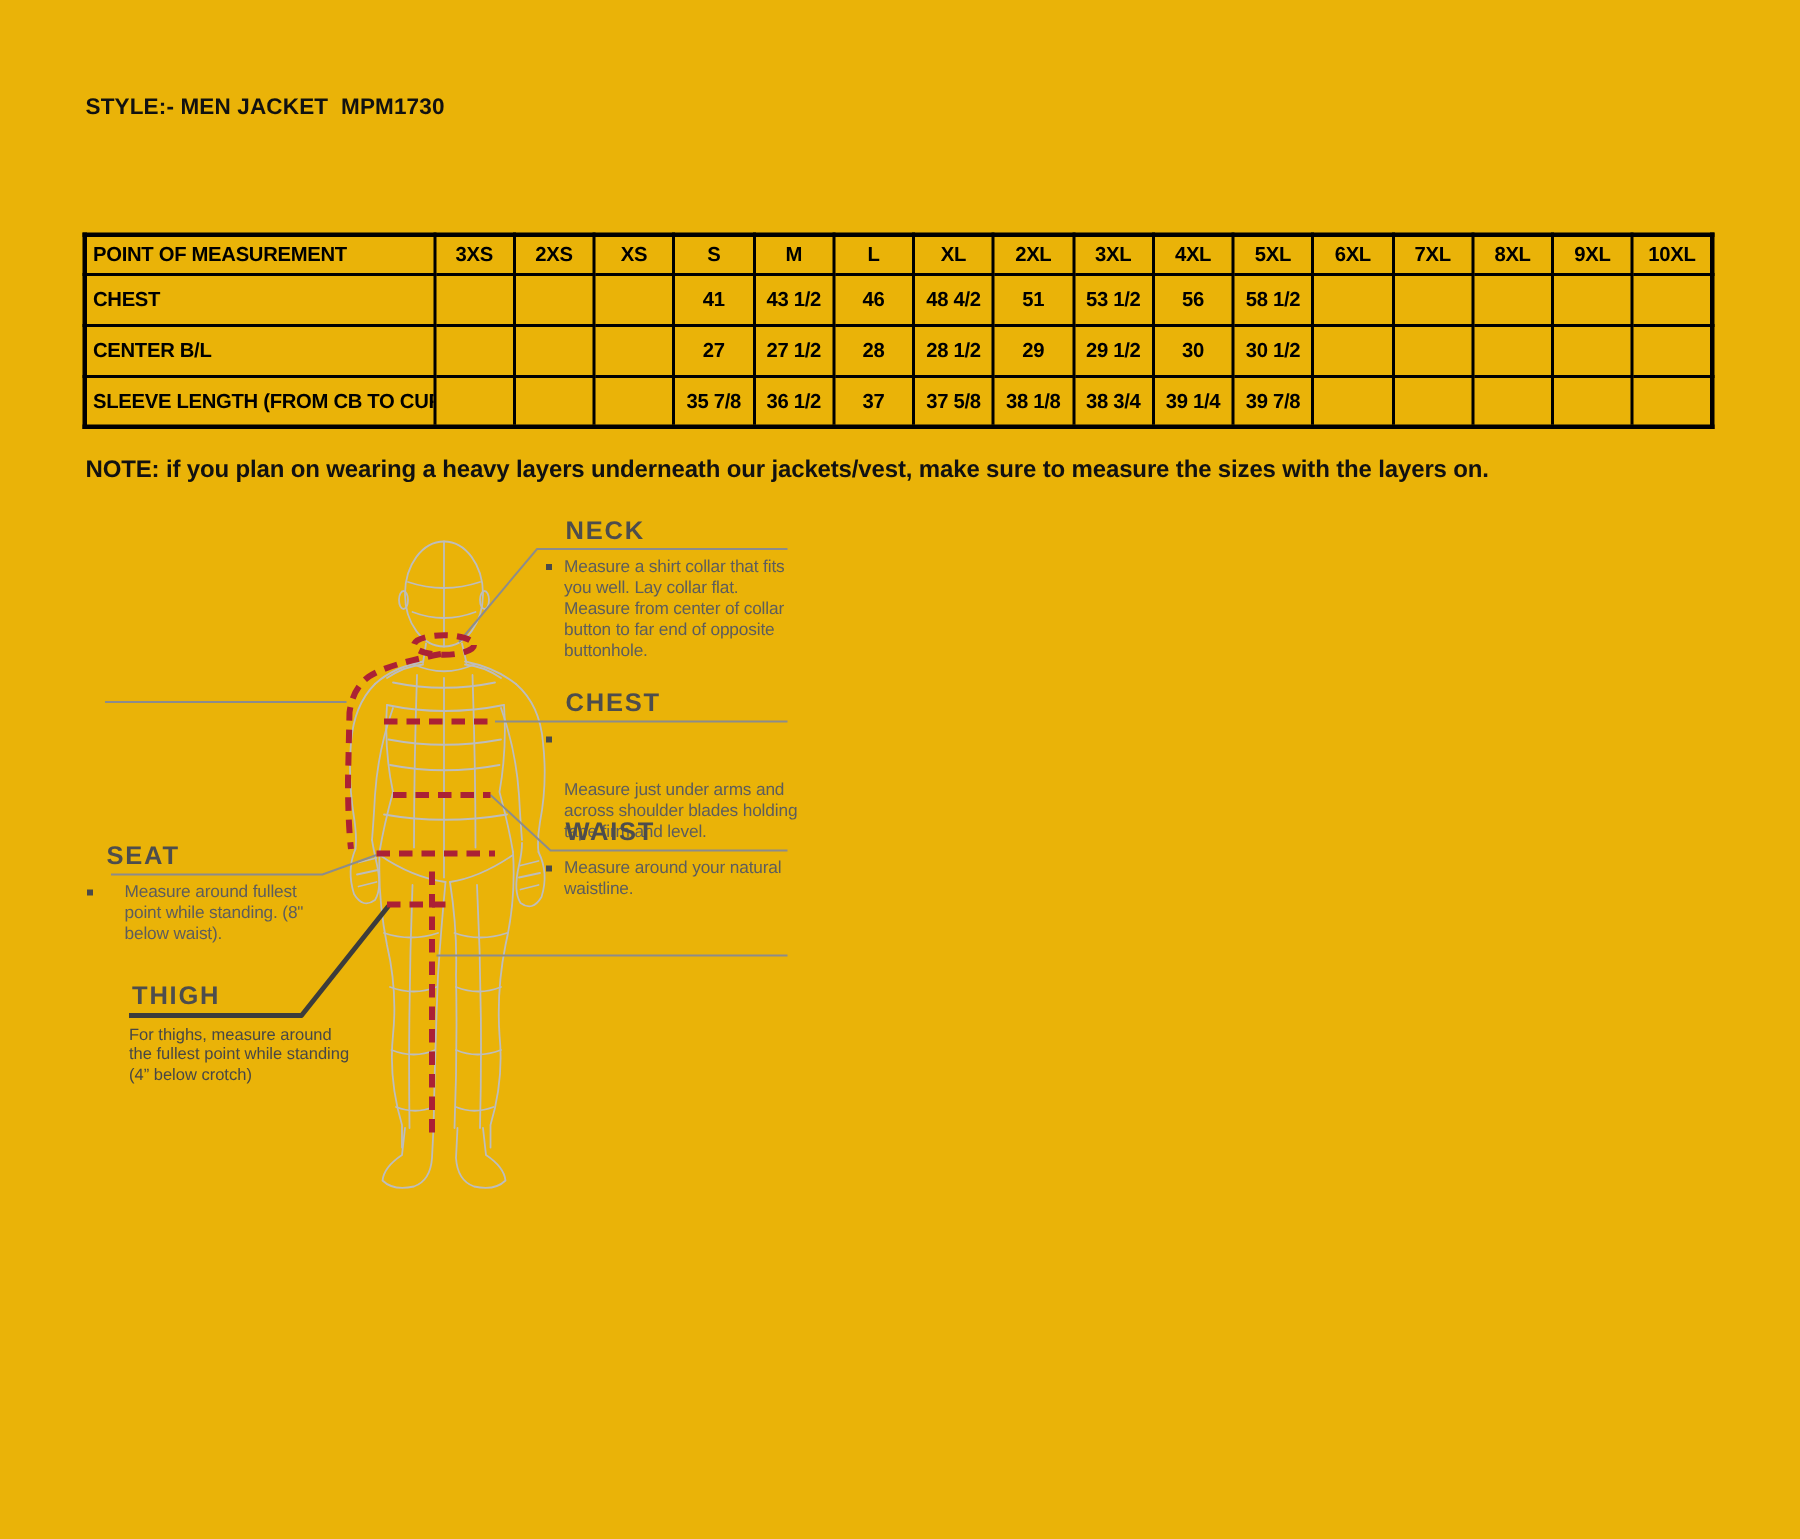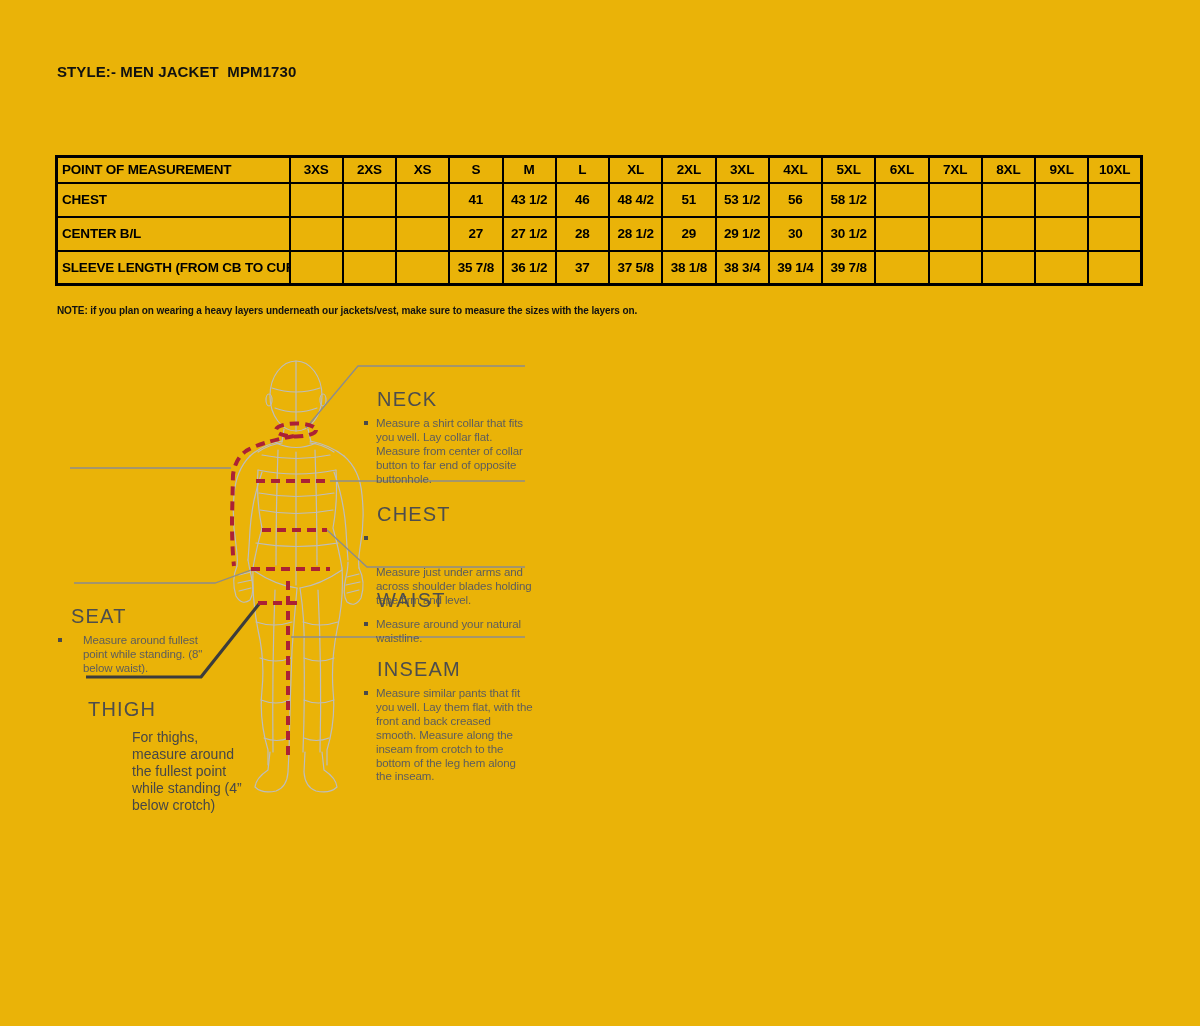--- a/index.html
+++ b/index.html
@@ -8,43 +8,43 @@
     position:relative; width:1200px; height:1026px; background:#eab308;
     font-family:"Liberation Sans", sans-serif; overflow:hidden;
   }
   
   .title {
     position:absolute; left:57px; top:63px;
     font-size:15px; font-weight:bold; color:#111; white-space:pre; letter-spacing:0.1px;
   }
   .note {
     position:absolute; left:57px; top:305px;
-    font-size:10px; font-weight:bold; color:#111; letter-spacing:-0.1px;
+    font-size:16px; font-weight:bold; color:#111; letter-spacing:-0.1px;
   }
   
   .size-table {
     position:absolute; left:55px; top:155px; width:1088px;
     border-collapse:collapse; table-layout:fixed;
     font-size:13.5px; font-weight:bold; color:#000; letter-spacing:-0.2px;
   }
   .size-table th, .size-table td {
     border:2px solid #000; text-align:center; vertical-align:middle;
     overflow:hidden; white-space:nowrap;
   }
   .size-table { border:3px solid #000; }
   .size-table thead tr { height:26px; }
   .size-table tbody tr { height:34px; }
   .size-table th.pom { width:233px; text-align:left; padding-left:4px; }
   
   .diagram { position:absolute; left:0; top:0; width:1200px; height:1026px; }
   .diagram svg { position:absolute; left:55px; top:335px; }
   .anno { position:absolute; }
   .anno-h {
-    font-size:20px; font-weight:400; color:#4d4d4d; letter-spacing:1.2px;
-    height:20px; line-height:20px;margin-top:45px;
+    font-size:17px; font-weight:700; color:#4d4d4d; letter-spacing:1.2px;
+    height:20px; line-height:20px;
   }
   .anno-body { display:flex; align-items:flex-start; margin-top:8px; }
   .anno-body p { font-size:11.5px; line-height:1.21; color:#5d5d5d; letter-spacing:-0.1px; }
   .sq { flex:0 0 4px; width:4px; height:4px; background:#4a4a4a; margin:4px 8px 0 0; }
   .indent { padding-left:13px; }
   
   .anno-neck   { left:364px; top:344px; width:170px; }
   .anno-neck   .anno-body p { width:152px; }
   .anno-chest  { left:364px; top:459px; width:178px; }
   .anno-chest  .anno-body p { width:162px;margin-top:34px; }
@@ -52,21 +52,21 @@
   .anno-waist  .anno-body p { width:145px; }
   .anno-inseam { left:364px; top:614px; width:175px; }
   .anno-inseam .anno-body p { width:158px; }
   .anno-sleeve { left:58px;  top:447px; width:185px; }
   .anno-sleeve .anno-body p { width:168px; }
   .anno-seat   { left:58px;  top:561px; width:165px; }
   .anno-seat   .anno-body p { width:150px;margin-left:13px; }
   .anno-thigh  { left:86px;  top:654px; width:160px; }
   .anno-thigh  .anno-h { padding-left:2px; }
   .anno-thigh  .anno-body { margin-top:10px; }
-  .anno-thigh  .anno-body p { width:152px; font-size:14px; color:#474747; line-height:1.22; letter-spacing:0;margin-left:46px; }
+  .anno-thigh  .anno-body p { width:152px; font-size:11px; color:#474747; line-height:1.22; letter-spacing:0; }
 </style>
 </head>
 <body>
 
 <div class="page">
 
   <div class="title">STYLE:- MEN JACKET  MPM1730</div>
 
   <table class="size-table">
     <thead>
@@ -252,27 +252,20 @@
     </div>
 
     <div class="anno anno-waist">
       <div class="anno-h indent">WAIST</div>
       <div class="anno-body">
         <span class="sq"></span>
         <p>Measure around your natural waistline.</p>
       </div>
     </div>
 
-    <div class="anno anno-inseam">
-      <div class="anno-h indent">INSEAM</div>
-      <div class="anno-body">
-        <span class="sq"></span>
-        <p>Measure similar pants that fit you well. Lay them flat, with the front and back creased smooth. Measure along the inseam from crotch to the bottom of the leg hem along the inseam.</p>
-      </div>
-    </div>
 
 
     <div class="anno anno-seat">
       <div class="anno-h indent">SEAT</div>
       <div class="anno-body">
         <span class="sq"></span>
         <p>Measure around fullest point while standing. (8" below waist).</p>
       </div>
     </div>
 

